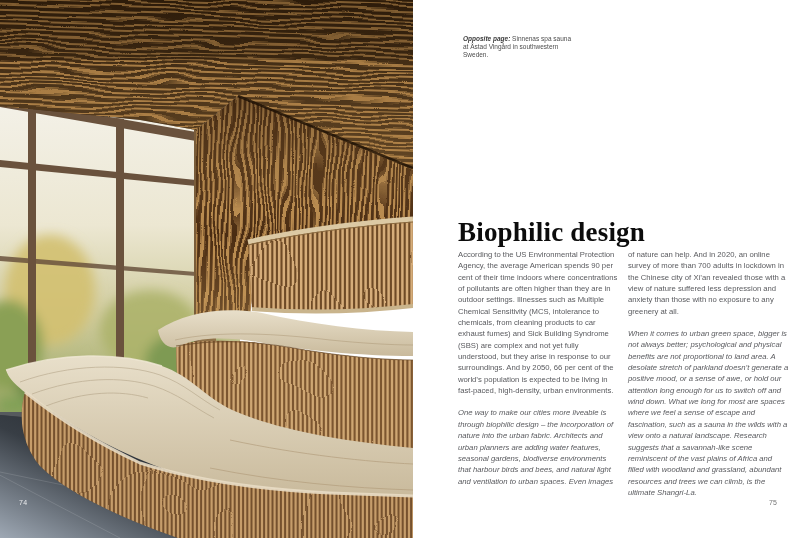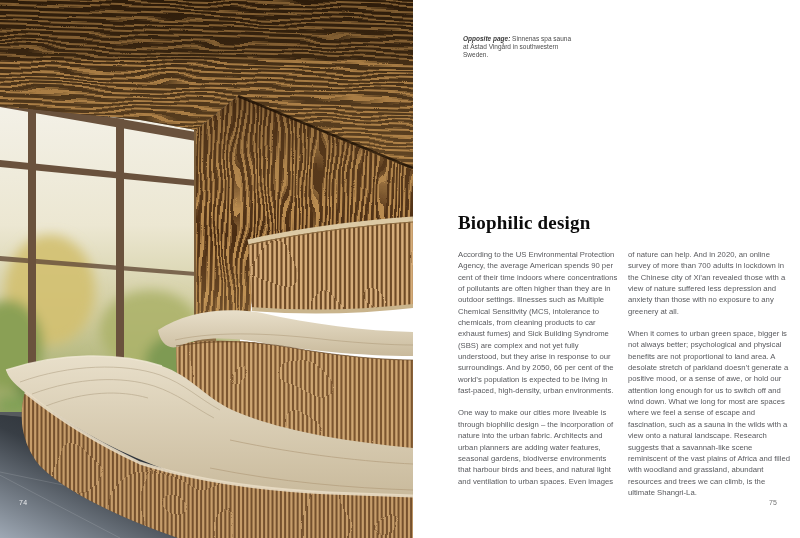--- a/index.html
+++ b/index.html
@@ -17,26 +17,26 @@
   
   .text-page{position:absolute;left:413px;top:0;width:387px;height:538px;background:#ffffff;}
   .caption{
     position:absolute;left:50px;top:35px;width:112px;
     font-size:6.5px;line-height:8.2px;color:#4c4c4c;
   }
   .caption em{font-style:italic;font-weight:bold;color:#3c3c3c;}
   .headline{
     position:absolute;left:45px;top:199px;
     font-family:"Liberation Serif",serif;font-weight:700;
-    font-size:19px;letter-spacing:.2px;color:#0c0c0c;white-space:nowrap;
+    font-size:27px;letter-spacing:.2px;color:#0c0c0c;white-space:nowrap;
   }
   .columns{position:absolute;left:45px;top:237px;width:332px;display:flex;gap:8px;margin-top:12px;}
   .col{width:162px;font-size:7.7px;line-height:11.35px;color:#595a5e;}
   .col p{margin:0;}
-  .col p + p{margin-top:11px;}
+  .col p + p{margin-top:11px;font-style:italic;}
   .pagenum-right{position:absolute;left:356px;top:499px;font-size:7px;color:#757575;}
 </style>
 </head>
 <body>
 
 <div class="spread">
 
   <div class="photo-page">
     <svg width="413" height="538" viewBox="0 0 413 538">
       <defs>

